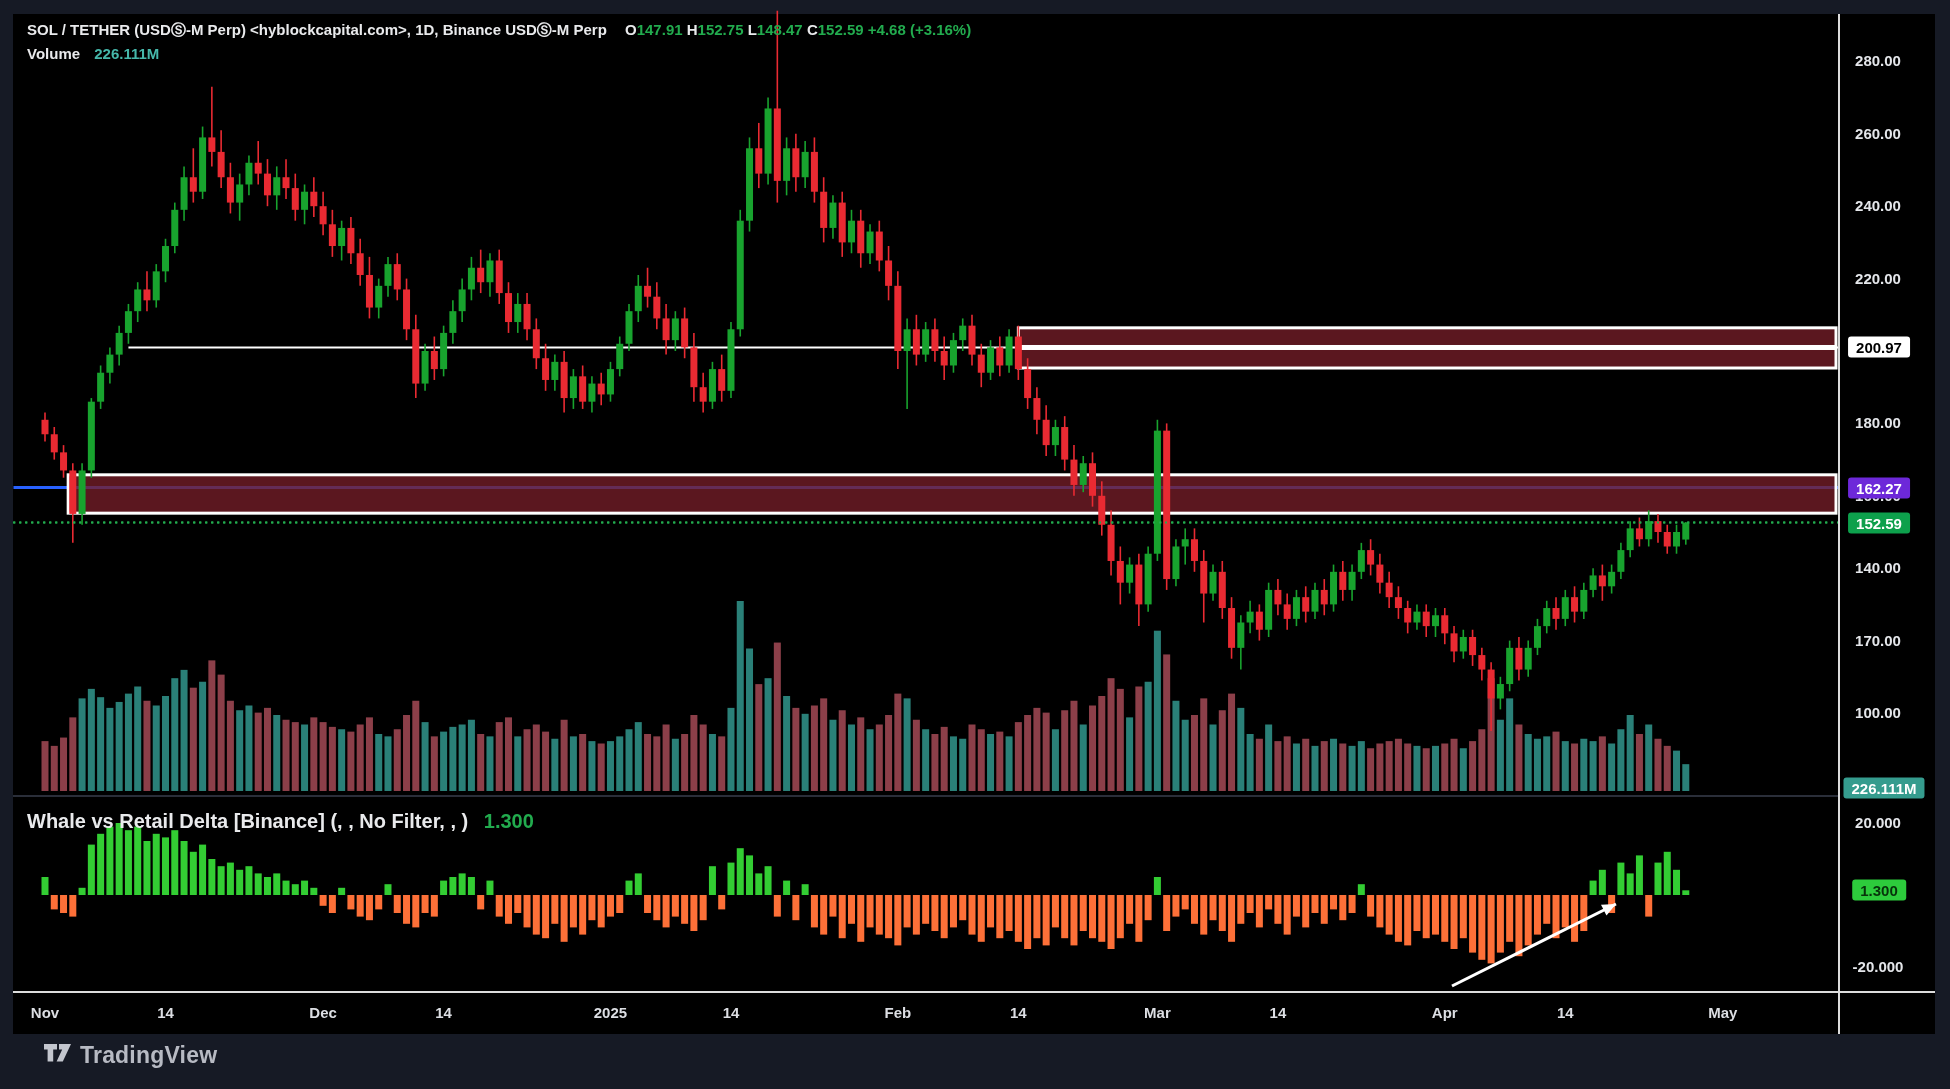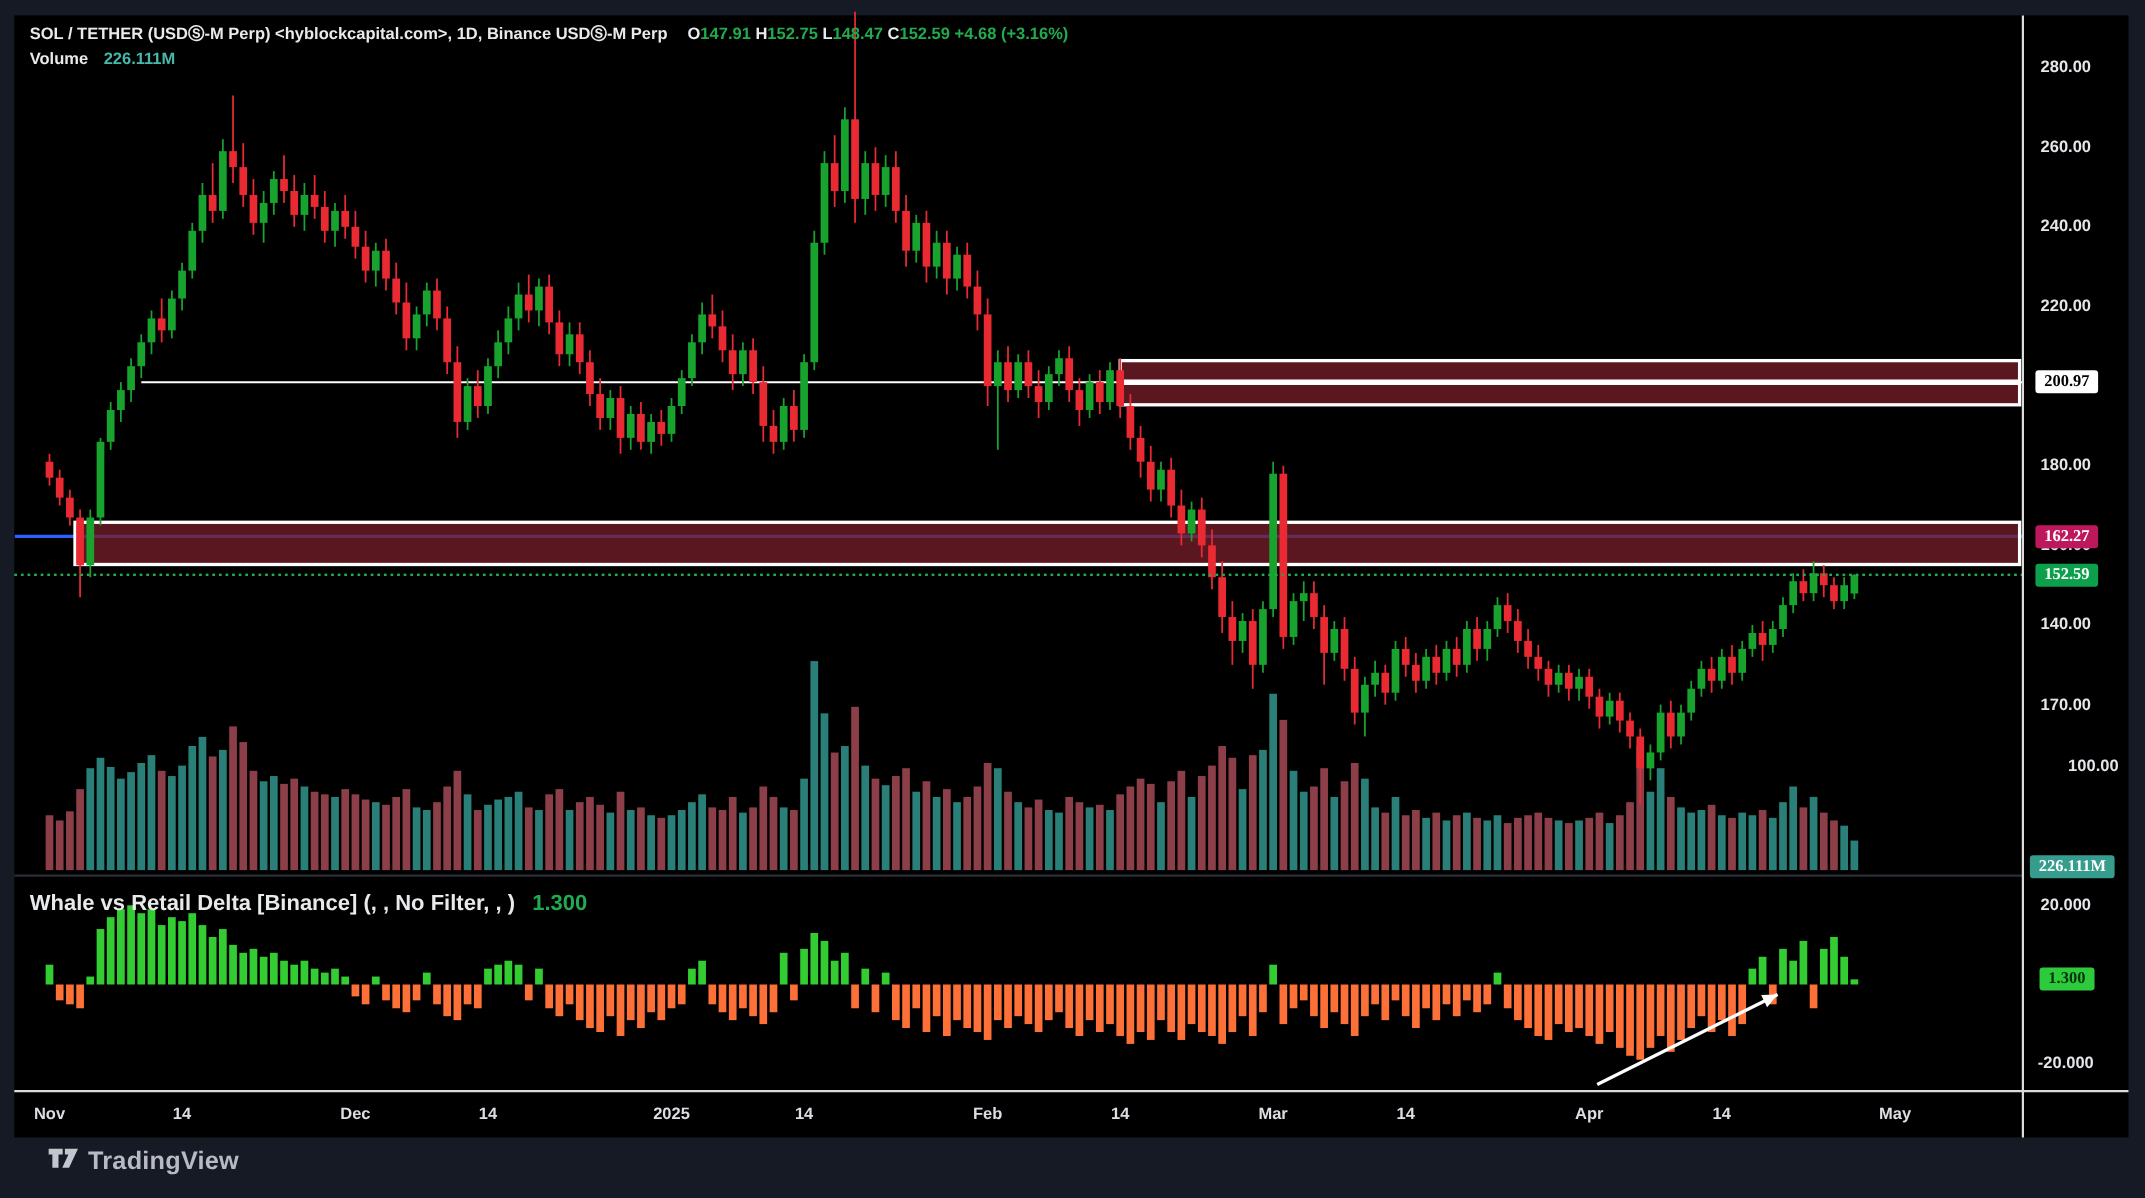--- a/index.html
+++ b/index.html
@@ -7,21 +7,21 @@
   #stage{position:relative;width:1950px;height:1089px;background:#161a25;}
   #widget{position:absolute;left:13px;top:14px;width:1922px;height:1020px;background:#000;}
   #chart{position:absolute;left:0;top:0;pointer-events:none;}
   .hdr{position:absolute;left:27px;top:21px;z-index:30;font-size:15px;font-weight:700;color:#e9eaec;white-space:nowrap;}
   .hdr .sp{margin-left:14px;}
   .g{color:#22ab4e;font-weight:700;}
   .teal{color:#46b8ab;font-weight:700;}
   .row2{position:absolute;left:27px;top:45px;z-index:30;font-size:15px;font-weight:700;color:#e9eaec;}
   .indrow{position:absolute;left:27px;top:810px;z-index:30;font-size:20px;font-weight:700;color:#e9eaec;white-space:nowrap;}
   .tick{position:absolute;z-index:20;width:96px;text-align:center;font-size:15px;font-weight:600;color:#e4e6ea;}
-  .badge{position:absolute;z-index:25;font-size:15px;font-weight:700;padding:2px 8px;border-radius:3px;transform:translate(-50%,-50%);font-family:Liberation Serif, serif;}
+  .badge{position:absolute;z-index:25;font-size:15px;font-weight:700;padding:2px 8px;border-radius:3px;transform:translate(-50%,-50%);}
   .tlabel{position:absolute;z-index:20;transform:translateX(-50%);font-size:15px;font-weight:600;color:#dcdee3;}
   #logo{position:absolute;left:44px;top:1042px;z-index:30;display:flex;align-items:center;gap:9px;color:#b7bac3;}
   #logo .txt{font-size:23px;font-weight:700;letter-spacing:.2px;}
 </style>
 </head>
 <body>
 
 <div id="stage">
   <div id="widget"></div>
   <svg id="chart" width="1950" height="1089">
@@ -777,25 +777,25 @@
   <div id="labels">
       <div class="tick" style="left:1830px;top:52.39999999999998px;">280.00</div>
       <div class="tick" style="left:1830px;top:124.79999999999995px;">260.00</div>
       <div class="tick" style="left:1830px;top:197.19999999999993px;">240.00</div>
       <div class="tick" style="left:1830px;top:269.6px;">220.00</div>
       <div class="tick" style="left:1830px;top:342px;">200.00</div>
       <div class="tick" style="left:1830px;top:414.4px;">180.00</div>
       <div class="tick" style="left:1830px;top:486.79999999999995px;">160.00</div>
       <div class="tick" style="left:1830px;top:559.2px;">140.00</div>
       <div class="tick" style="left:1830px;top:631.5999999999999px;">170.00</div>
-      <div class="tick" style="left:1830px;top:688px;text-align:right;">100.00</div>
+      <div class="tick" style="left:1830px;top:704px;">100.00</div>
       <div class="tick" style="left:1830px;top:814px;">20.000</div>
       <div class="tick" style="left:1830px;top:958px;">-20.000</div>
       <div class="badge" style="left:1879px;top:347.4886px;background:#ffffff;color:#000000;">200.97</div>
-      <div class="badge" style="left:1879px;top:487.58259999999996px;background:#be185d;color:#ffffff;">162.27</div>
+      <div class="badge" style="left:1879px;top:487.58259999999996px;background:#6d28d9;color:#ffffff;">162.27</div>
       <div class="badge" style="left:1879px;top:522.6242px;background:#0da04c;color:#ffffff;">152.59</div>
       <div class="badge" style="left:1884px;top:788px;background:#359c8e;color:#ffffff;">226.111M</div>
       <div class="badge" style="left:1879px;top:890.32px;background:#2dcb3c;color:#07320b;">1.300</div>
       <div class="tlabel" style="left:45px;top:1004px;">Nov</div>
       <div class="tlabel" style="left:165.51px;top:1004px;">14</div>
       <div class="tlabel" style="left:323.09999999999997px;top:1004px;">Dec</div>
       <div class="tlabel" style="left:443.60999999999996px;top:1004px;">14</div>
       <div class="tlabel" style="left:610.47px;top:1004px;">2025</div>
       <div class="tlabel" style="left:730.98px;top:1004px;">14</div>
       <div class="tlabel" style="left:897.8399999999999px;top:1004px;">Feb</div>

